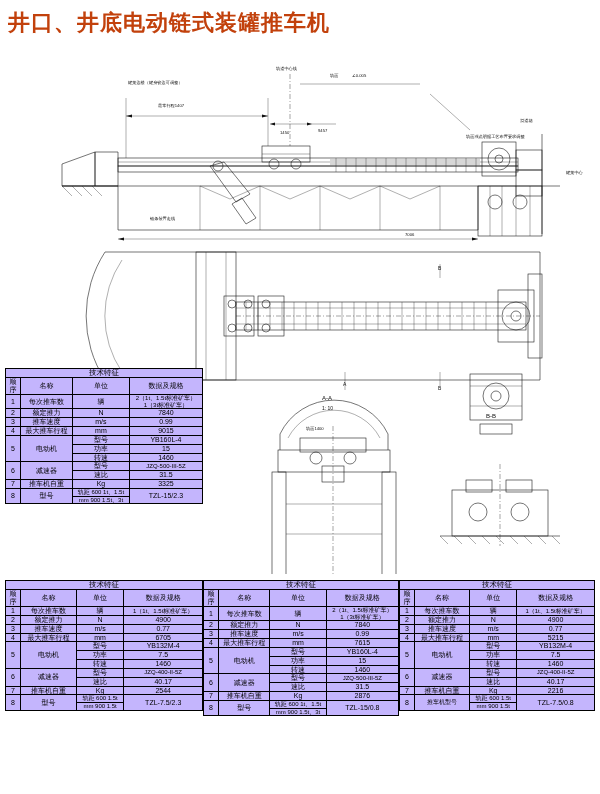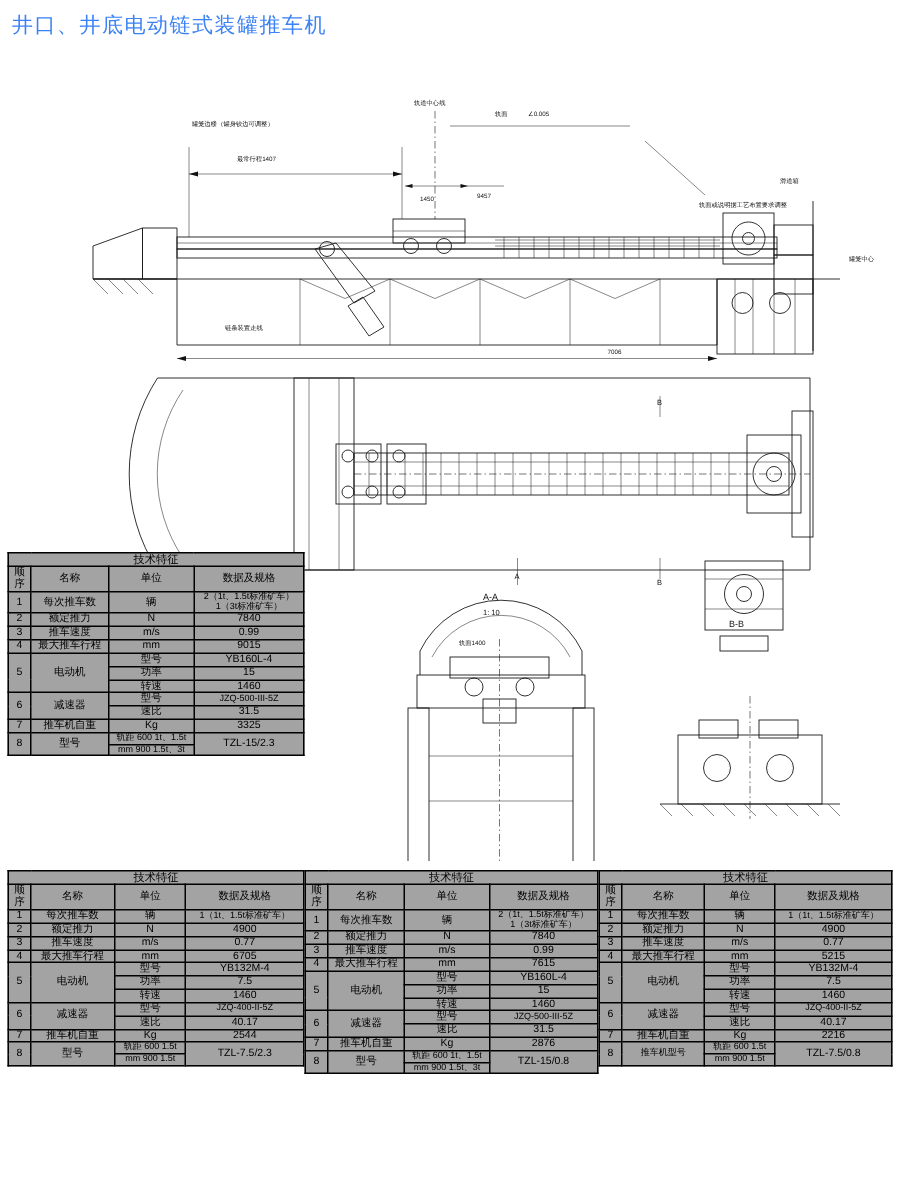--- a/index.html
+++ b/index.html
@@ -6,40 +6,40 @@
   body{
     width:600px;height:794px;
     background:#ffffff;
     font-family:"Liberation Sans","DejaVu Sans",sans-serif;
     color:#111;
     position:relative;
     overflow:hidden;
   }
   .page-title{
     position:absolute;left:8px;top:8px;
-    font-size:14px;font-weight:normal;letter-spacing:1px;color:#3b82f6;
+    font-size:22px;font-weight:bold;letter-spacing:1px;color:#c2410c;
   }
   
   .drawing{
     position:absolute;left:0;top:34px;width:600px;height:540px;
   }
   .drawing svg{display:block;}
   .lbl{font-size:4.2px;fill:#111;font-family:"Liberation Sans",sans-serif;}
   .lbl5{font-size:5px;fill:#111;font-family:"Liberation Sans",sans-serif;}
   .lbl6{font-size:6px;fill:#111;font-family:"Liberation Sans",sans-serif;}
   .ln{stroke:#1a1a1a;fill:none;stroke-width:.6;}
   .ln-t{stroke:#1a1a1a;fill:none;stroke-width:.35;}
   .ln-dd{stroke:#1a1a1a;fill:none;stroke-width:.4;stroke-dasharray:5 2 1 2;}
   .fillb{fill:#111;stroke:none;}
   
   .tbl{
     position:absolute;
     border-collapse:collapse;
     font-size:7px;
-    background:#a3a3a3;
+    background:#c4b5fd;
   }
   .tbl td,.tbl th{
     border:.7px solid #000;
     padding:0 1px;
     text-align:center;
     vertical-align:middle;
     line-height:1.12;
     font-weight:normal;
     color:#000;
   }

